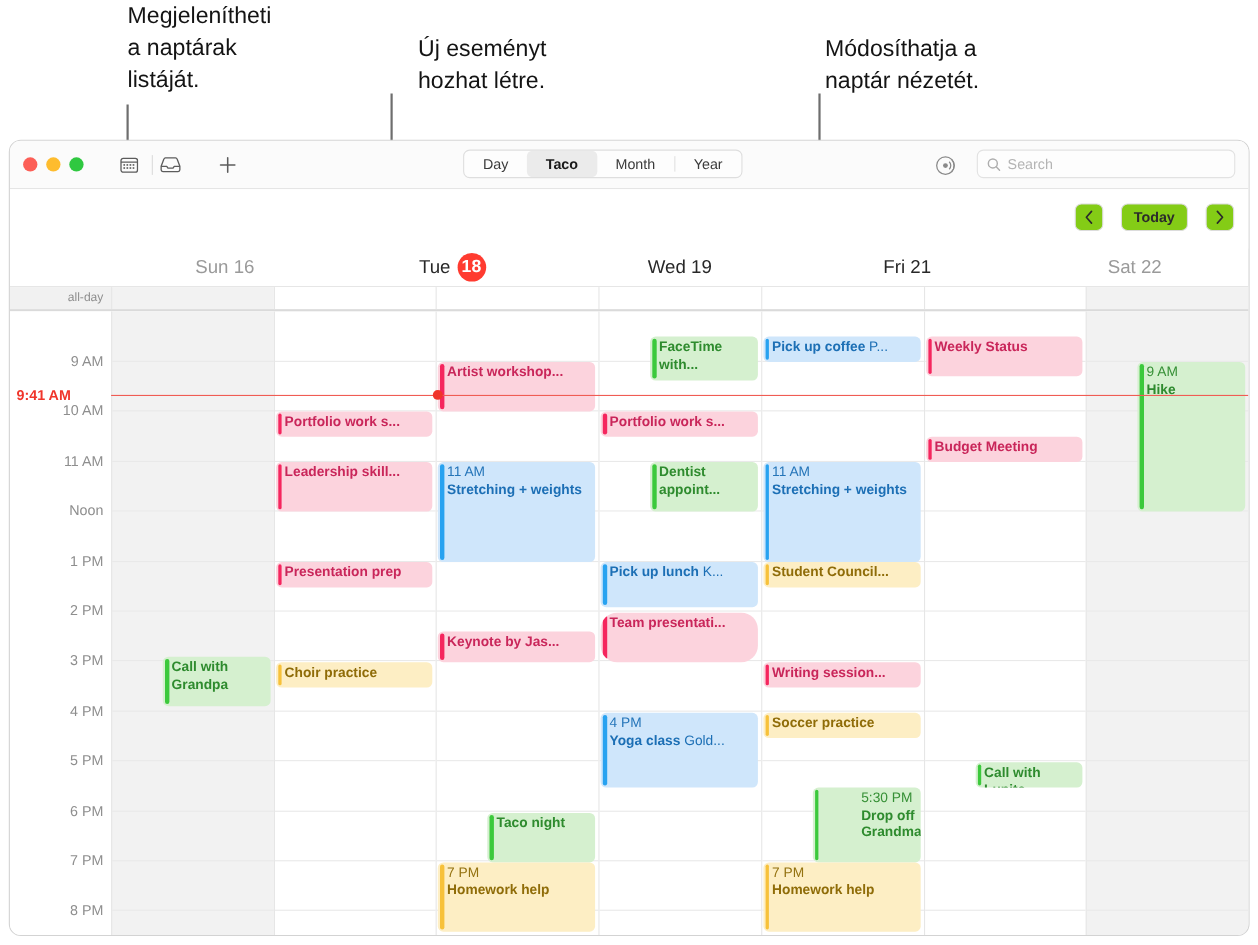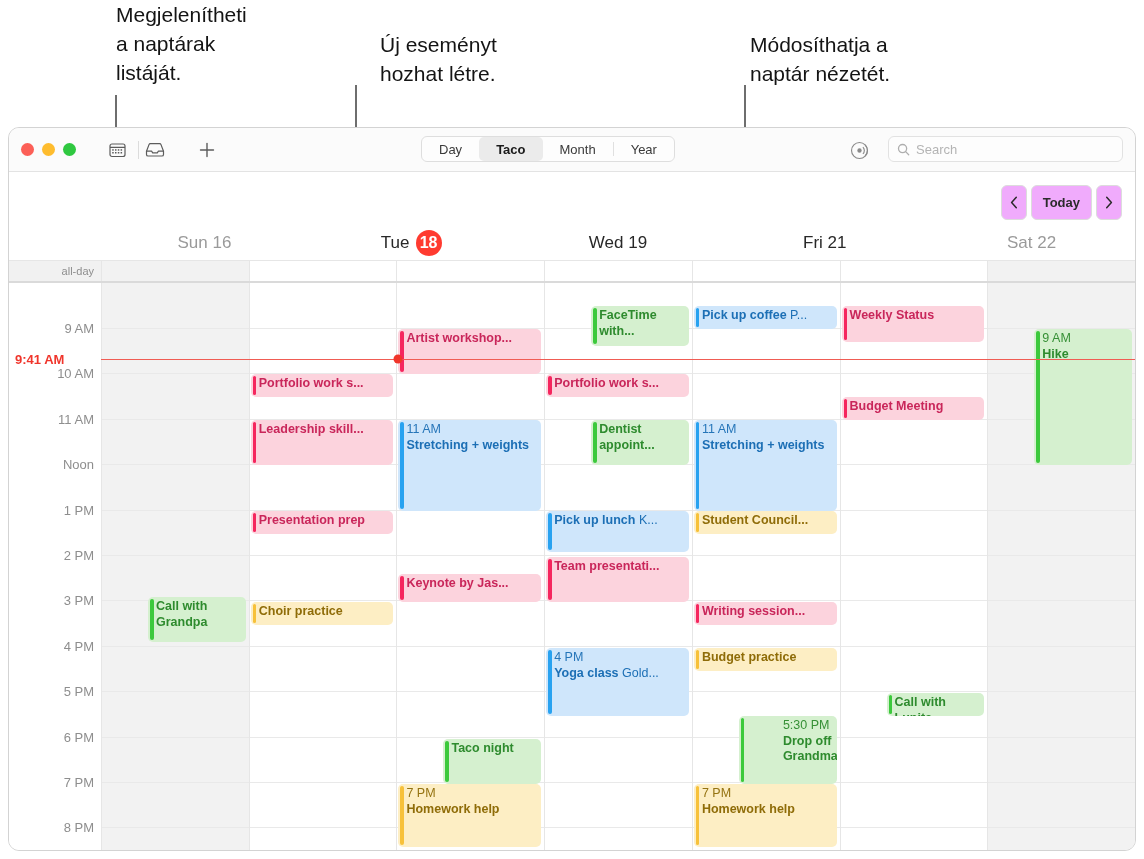--- a/index.html
+++ b/index.html
@@ -91,24 +91,24 @@
   .monthbar { position: relative; height: 54px; background: #fff; }
   .month-title {
     position: absolute; left: 12px; top: 11px;
     font-size: 33px; color: #1c1c1c; letter-spacing: -0.5px;
   }
   .month-title b { font-weight: 700; }
   .month-title span { font-weight: 400; color: #303030; }
 
   .navbox { position: absolute; right: 13px; top: 13px; display: flex; gap: 4px; }
   .nav-btn {
-    height: 35px; min-width: 26px;
-    background: #f0abfc; border: 1px solid #dcdcdc; border-radius: 6px;
+    height: 25px; min-width: 26px;
+    background: #84cc16; border: 1px solid #dcdcdc; border-radius: 6px;
     display: flex; align-items: center; justify-content: center;
-    font-size: 13px; color: #2b2b2b;
+    font-size: 13px; color: #2b2b2b; margin-left: 12px;
   }
   .nav-btn.today { padding: 0 11px; font-weight: 600; }
 
   
   .dayhdr { position: relative; height: 34px; display: flex; }
   .gutter { width: 92px; flex: none; }
   .dcol {
     flex: 1 1 0; min-width: 0;
     display: flex; align-items: center; justify-content: center;
     font-size: 17px; color: #282828;
@@ -449,21 +449,21 @@
                 <div class="n">Portfolio work s...</div>
               </div>
               <div class="ev c-green" style="top: 137px; height: 45px; left: 1px; right: 3px;">
                 <span class="bar"></span>
                 <div class="n">Dentist appoint...</div>
               </div>
               <div class="ev c-blue" style="top: 228px; height: 41px; left: 1px; right: 3px;">
                 <span class="bar"></span>
                 <div class="n">Pick up lunch<span class="loc">  K...</span></div>
               </div>
-              <div class="ev c-red" style="top: 274px; height: 45px; left: 1px; right: 3px;">
+              <div class="ev c-red" style="top: 274px; height: 45px; left: 1px; right: 3px; border-radius: 15px;">
                 <span class="bar"></span>
                 <div class="n">Team presentati...</div>
               </div>
               <div class="ev c-blue" style="top: 365px; height: 68px; left: 1px; right: 3px;">
                 <span class="bar"></span>
                 <div class="t">4 PM</div>
                 <div class="n">Yoga class<span class="loc">  Gold...</span></div>
               </div>
             </div>
             <div class="gcol">
@@ -491,21 +491,21 @@
               <div class="ev c-yellow" style="top: 228px; height: 23px; left: 1px; right: 3px;">
                 <span class="bar"></span>
                 <div class="n">Student Council...</div>
               </div>
               <div class="ev c-red" style="top: 319px; height: 23px; left: 1px; right: 3px;">
                 <span class="bar"></span>
                 <div class="n">Writing session...</div>
               </div>
               <div class="ev c-yellow" style="top: 365px; height: 23px; left: 1px; right: 3px;">
                 <span class="bar"></span>
-                <div class="n">Budget practice</div>
+                <div class="n">Soccer practice</div>
               </div>
               <div class="ev c-green" style="top: 433px; height: 68px; left: 1px; right: 3px; padding-left: 44px;">
                 <span class="bar"></span>
                 <div class="t">5:30 PM</div>
                 <div class="n">Drop off Grandma...</div>
               </div>
               <div class="ev c-yellow" style="top: 501px; height: 63px; left: 1px; right: 3px;">
                 <span class="bar"></span>
                 <div class="t">7 PM</div>
                 <div class="n">Homework help</div>

